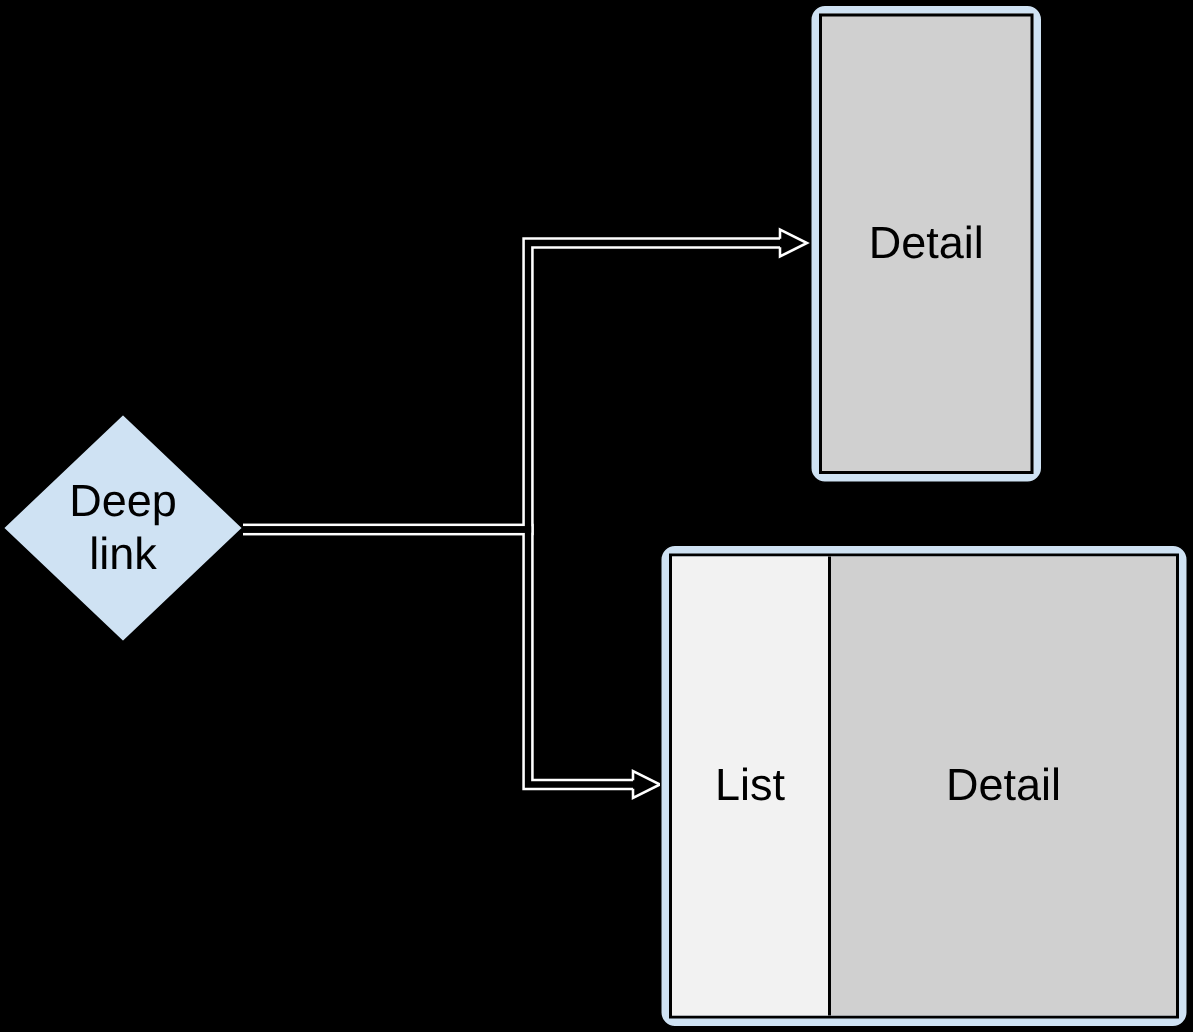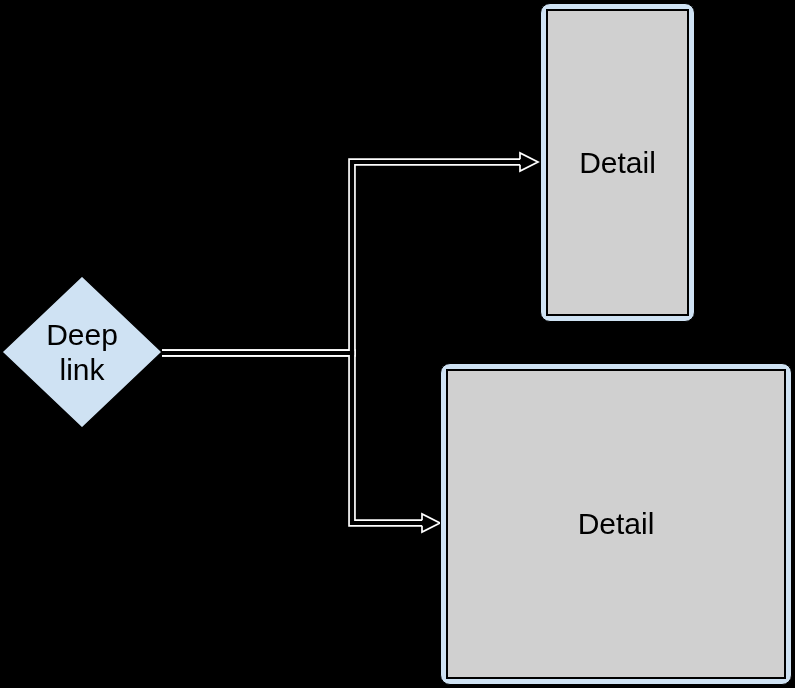--- a/index.html
+++ b/index.html
@@ -76,17 +76,20 @@
 </div>
 
 <div class="phone-frame">
   <div class="phone-screen">
     <span>Detail</span>
   </div>
 </div>
 
 <div class="tablet-frame">
   <div class="tablet-body">
+    <div class="tablet-list-pane">
+      <span>List</span>
+    </div>
     <div class="tablet-detail-pane">
       <span>Detail</span>
     </div>
   </div>
 </div>
 
 </body></html>

